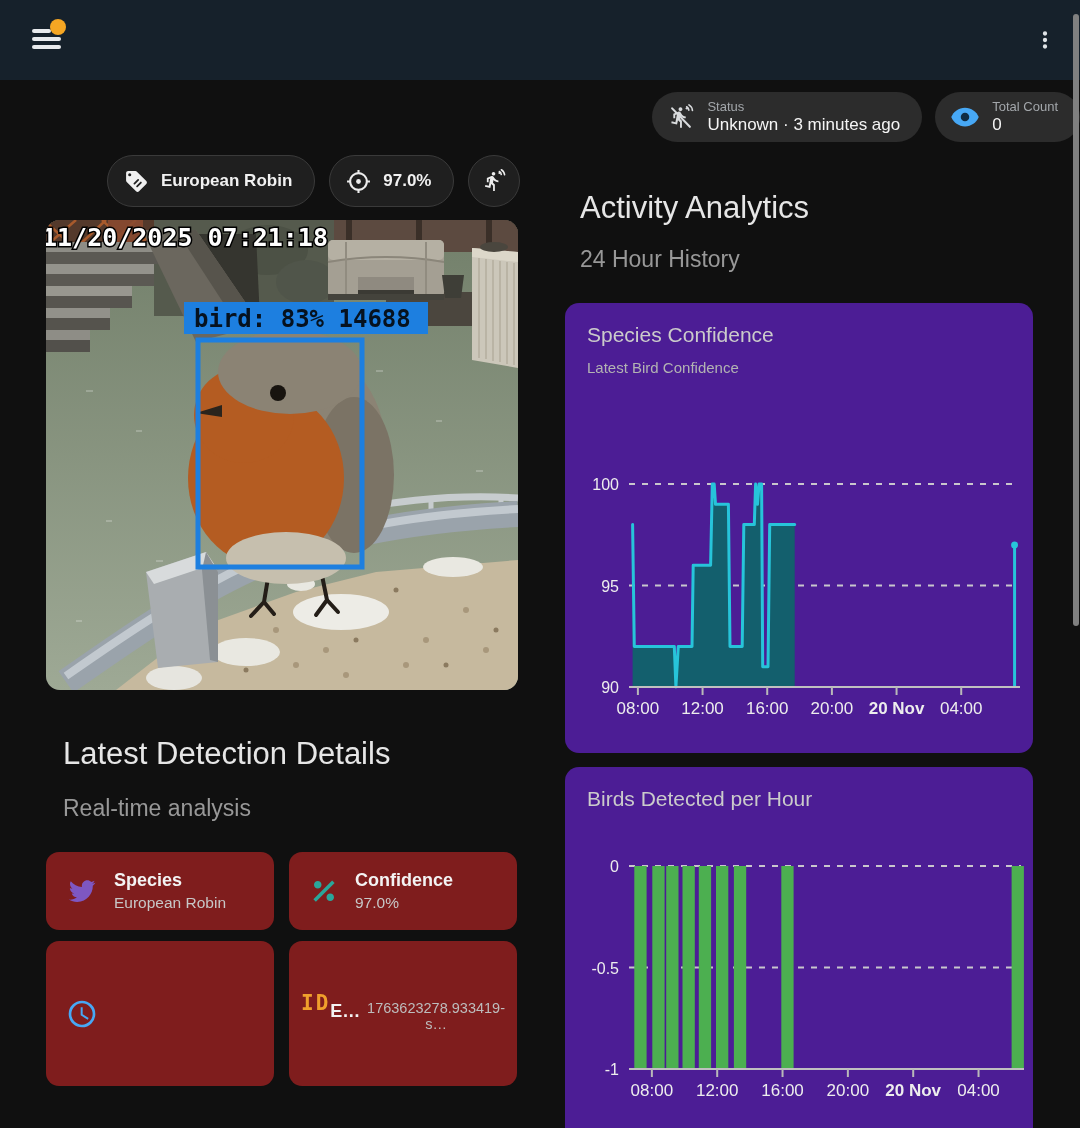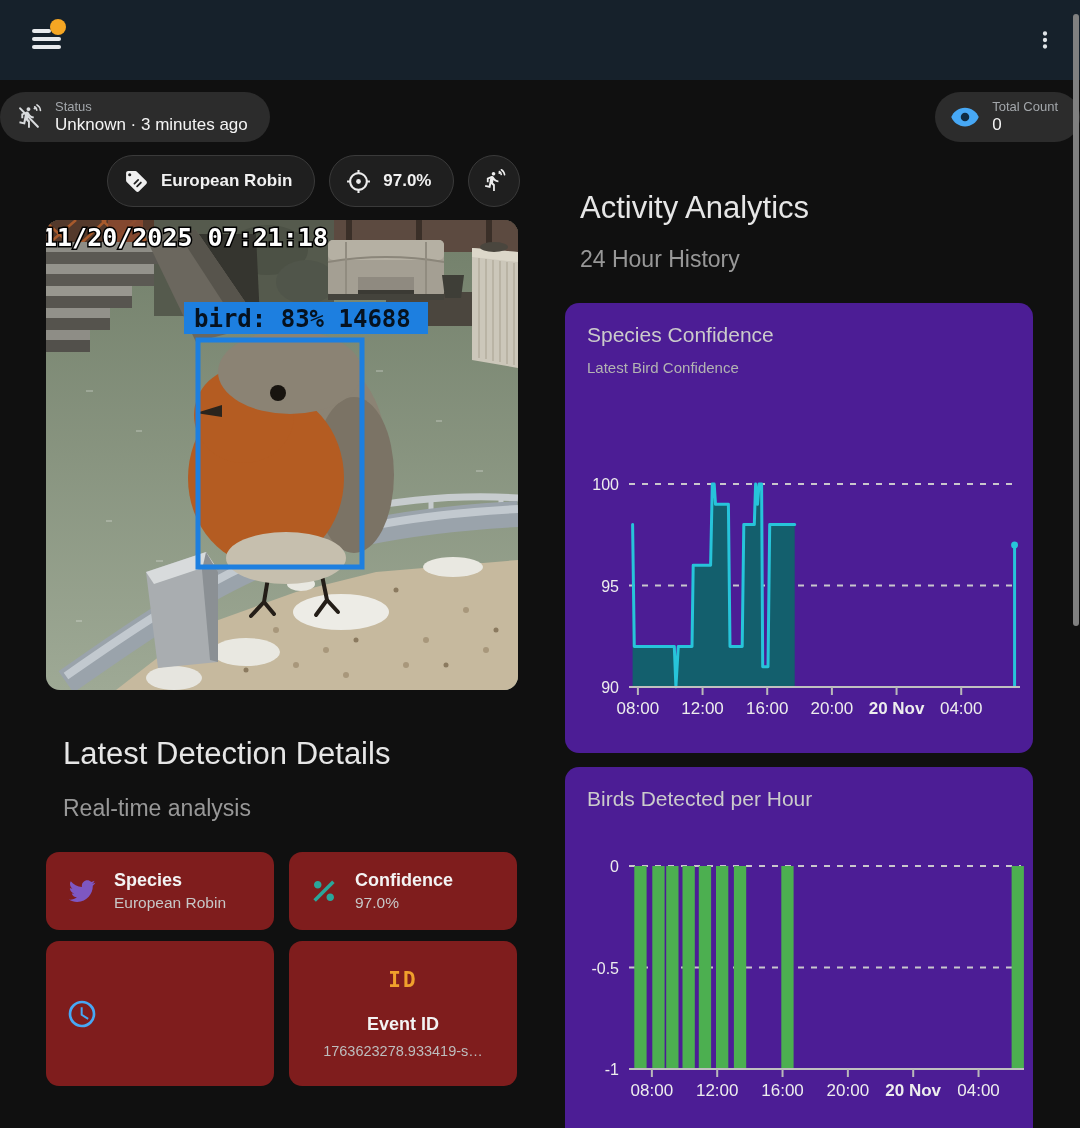--- a/index.html
+++ b/index.html
@@ -17,21 +17,21 @@
   .menu-btn .l1 { top:13px; width:19px; }
   .menu-btn .l2 { top:21px; width:29px; }
   .menu-btn .l3 { top:29px; width:29px; }
   .menu-btn .dot { position:absolute; top:3px; left:26px; width:16px; height:16px;
     border-radius:50%; background:#f5a623; }
   .header-title { margin-left:26px; font-size:27px; color:#e4e9ec; letter-spacing:.2px; }
   .overflow-btn { margin-left:auto; width:42px; height:42px; display:flex;
     align-items:center; justify-content:center; cursor:pointer; }
   
   .status-row { position:absolute; top:92px; left:0; width:1080px;
-    display:flex; justify-content:space-between; gap:25px; }
+    display:flex; justify-content:flex-end; gap:13px; }
   .chip { background:#2c2c2c; border-radius:25px; height:50px;
     display:flex; align-items:center; gap:12px; padding:0 22px 0 15px; }
   .chip-text { display:flex; flex-direction:column; line-height:1.15; }
   .chip-label { font-size:13px; color:#a3a7ab; }
   .chip-value { font-size:17px; font-weight:500; color:#f4f4f4; }
   
   .chips2 { position:absolute; top:155px; left:107px; display:flex; gap:14px; align-items:center; }
   .chip2 { height:52px; background:#1f1f1f; border:1px solid #3a3a3a; border-radius:26px;
     display:flex; align-items:center; gap:12px; padding:0 22px 0 16px;
     font-size:17px; font-weight:bold; color:#f1f1f1; }
@@ -45,21 +45,21 @@
   .section-sub   { position:absolute; left:63px; top:795px; font-size:23px; color:#989898; }
   .dcard { position:absolute; background:#7f1d1d; border-radius:13px; cursor:pointer; }
   #card-species    { left:46px;  top:852px; width:228px; height:78px; }
   #card-confidence { left:289px; top:852px; width:228px; height:78px; }
   #card-time       { left:46px;  top:941px; width:228px; height:145px; }
   #card-event      { left:289px; top:941px; width:228px; height:145px; }
   .dcard-h { display:flex; align-items:center; gap:16px; padding-left:20px; height:100%; }
   .dcard-label { font-size:18px; font-weight:bold; color:#f3f3f3;
     white-space:nowrap; overflow:hidden; text-overflow:ellipsis; max-width:150px; }
   .dcard-value { font-size:15.5px; color:#c7c7c7; margin-top:3px; }
-  .dcard-v { display:flex; flex-direction:column; align-items:center;
+  .dcard-v { display:flex; flex-direction:row; align-items:center;
     justify-content:center; height:100%; text-align:center; padding:0 12px; }
   .id-badge { font-family:"DejaVu Sans Mono", monospace; font-weight:bold;
     font-size:21px; color:#f0a02c; letter-spacing:2px; margin-bottom:22px; }
   .dcard-v .dcard-label { margin-bottom:4px; }
   .dcard-v .dcard-value { font-size:14.5px; color:#bdbdbd; margin-top:4px; }
   
   .analytics-title { position:absolute; left:580px; top:190px; font-size:31px; color:#e6e6e6; }
   .analytics-sub   { position:absolute; left:580px; top:246px; font-size:23px; color:#989898; }
   .acard { position:absolute; left:565px; width:468px; background:#4c1d95; border-radius:14px; }
   #conf-card  { top:303px; height:450px; }

